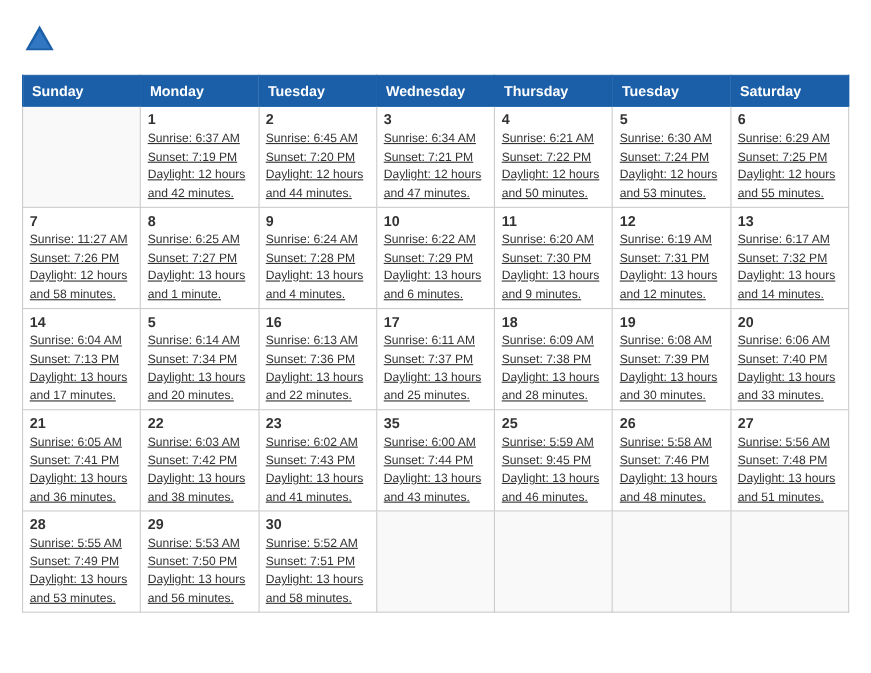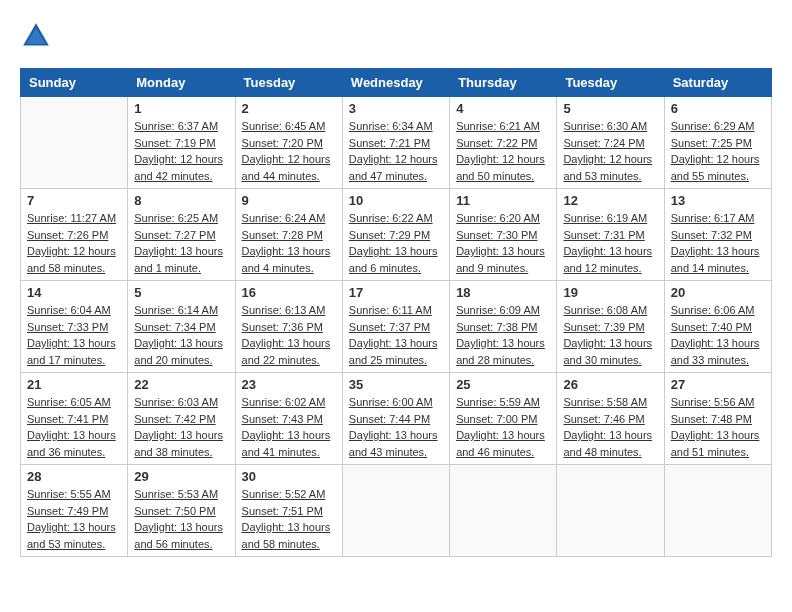--- a/index.html
+++ b/index.html
@@ -174,21 +174,21 @@
           <div class="day-info"><span>Sunrise: 6:19 AM</span><br><span>Sunset: 7:31 PM</span><br><span>Daylight: 13 hours and 12 minutes.</span></div>
         </td>
         <td>
           <span class="day-number">13</span>
           <div class="day-info"><span>Sunrise: 6:17 AM</span><br><span>Sunset: 7:32 PM</span><br><span>Daylight: 13 hours and 14 minutes.</span></div>
         </td>
       </tr>
       <tr>
         <td>
           <span class="day-number">14</span>
-          <div class="day-info"><span>Sunrise: 6:04 AM</span><br><span>Sunset: 7:33 PM</span><br><span>Daylight: 13 hours and 17 minutes.</span></div>
+          <div class="day-info"><span>Sunrise: 6:04 AM</span><br><span>Sunset: 7:13 PM</span><br><span>Daylight: 13 hours and 17 minutes.</span></div>
         </td>
         <td>
           <span class="day-number">5</span>
           <div class="day-info"><span>Sunrise: 6:14 AM</span><br><span>Sunset: 7:34 PM</span><br><span>Daylight: 13 hours and 20 minutes.</span></div>
         </td>
         <td>
           <span class="day-number">16</span>
           <div class="day-info"><span>Sunrise: 6:13 AM</span><br><span>Sunset: 7:36 PM</span><br><span>Daylight: 13 hours and 22 minutes.</span></div>
         </td>
         <td>
@@ -220,21 +220,21 @@
         <td>
           <span class="day-number">23</span>
           <div class="day-info"><span>Sunrise: 6:02 AM</span><br><span>Sunset: 7:43 PM</span><br><span>Daylight: 13 hours and 41 minutes.</span></div>
         </td>
         <td>
           <span class="day-number">35</span>
           <div class="day-info"><span>Sunrise: 6:00 AM</span><br><span>Sunset: 7:44 PM</span><br><span>Daylight: 13 hours and 43 minutes.</span></div>
         </td>
         <td>
           <span class="day-number">25</span>
-          <div class="day-info"><span>Sunrise: 5:59 AM</span><br><span>Sunset: 7:00 PM</span><br><span>Daylight: 13 hours and 46 minutes.</span></div>
+          <div class="day-info"><span>Sunrise: 5:59 AM</span><br><span>Sunset: 9:45 PM</span><br><span>Daylight: 13 hours and 46 minutes.</span></div>
         </td>
         <td>
           <span class="day-number">26</span>
           <div class="day-info"><span>Sunrise: 5:58 AM</span><br><span>Sunset: 7:46 PM</span><br><span>Daylight: 13 hours and 48 minutes.</span></div>
         </td>
         <td>
           <span class="day-number">27</span>
           <div class="day-info"><span>Sunrise: 5:56 AM</span><br><span>Sunset: 7:48 PM</span><br><span>Daylight: 13 hours and 51 minutes.</span></div>
         </td>
       </tr>

